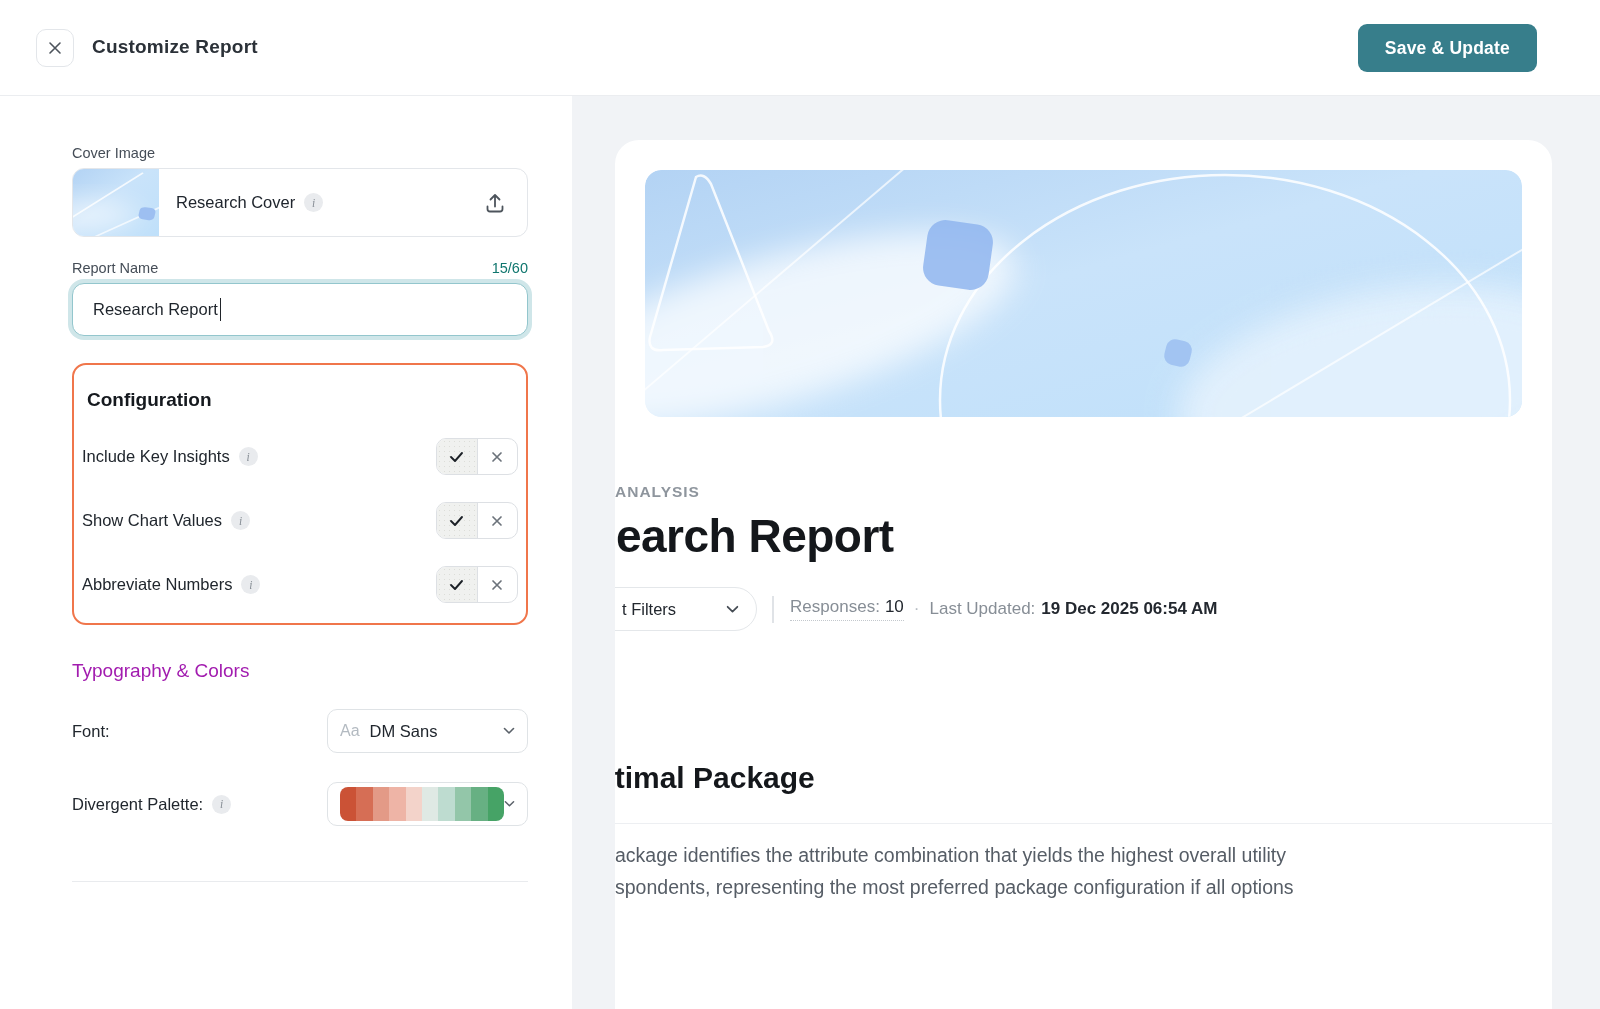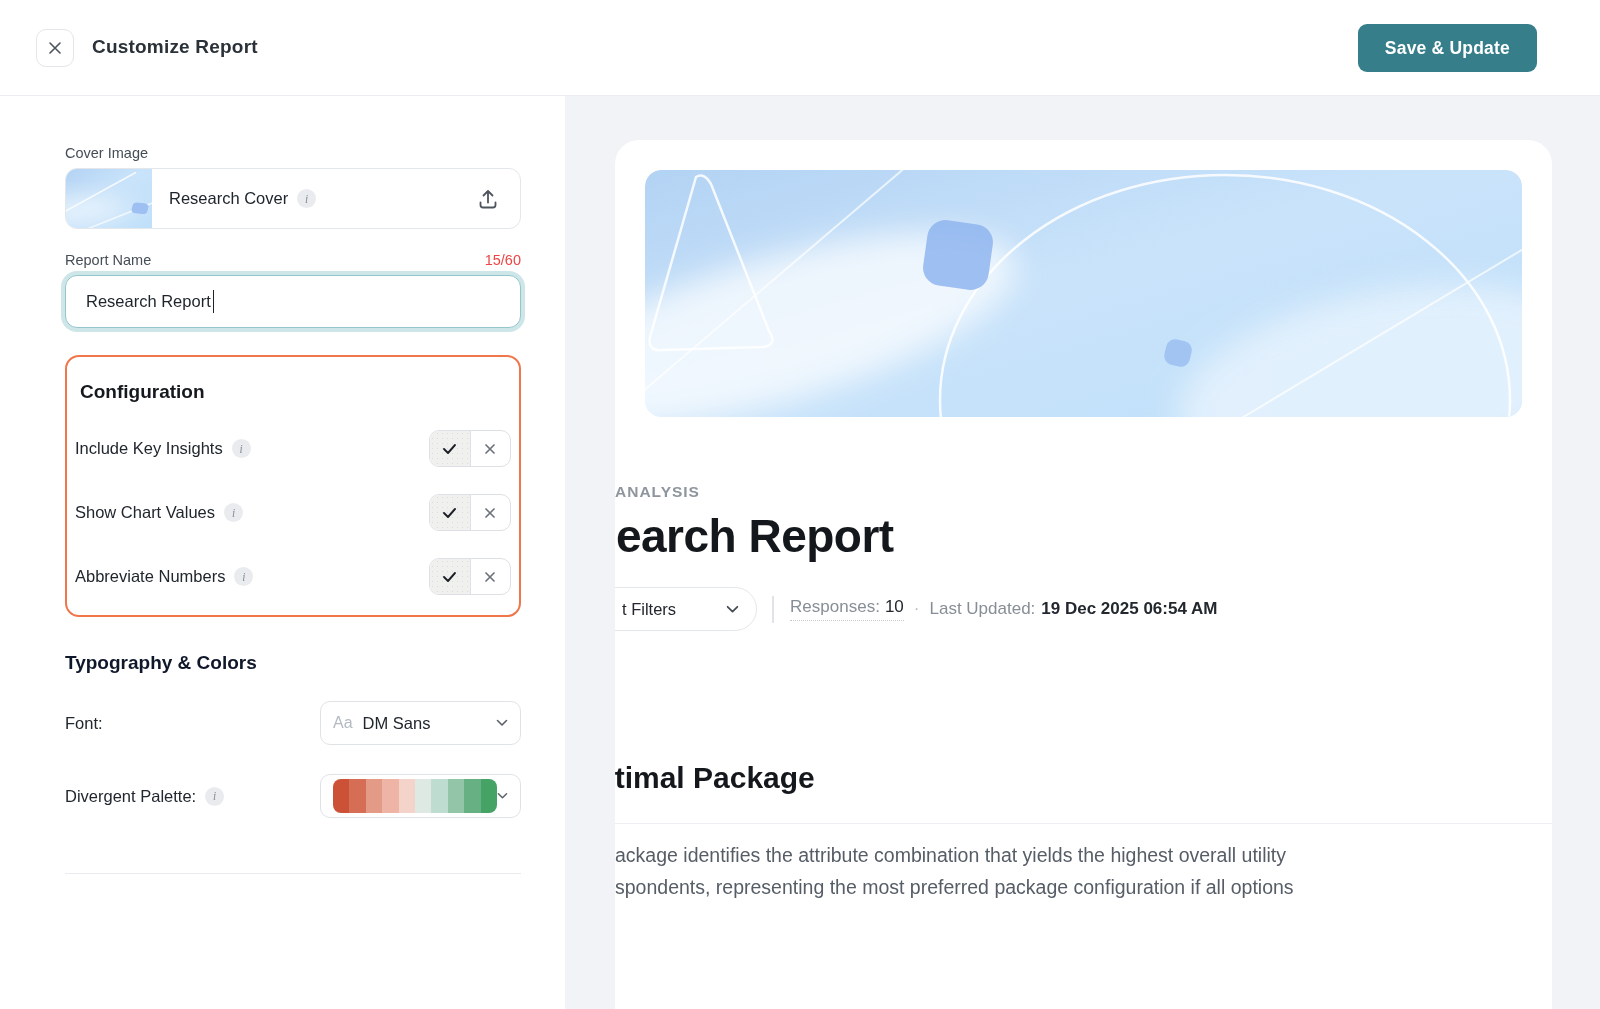--- a/index.html
+++ b/index.html
@@ -13,59 +13,59 @@
     background:#fff; border:1px solid #e3e6ea; border-radius:10px;
     display:flex; align-items:center; justify-content:center; cursor:pointer; }
   .topbar-title { position:absolute; left:92px; top:36px; font-size:19px;
     font-weight:700; color:#2b3138; letter-spacing:.2px; }
   .save-btn { position:absolute; right:63px; top:24px; height:48px; padding:0 27px;
     background:#377e8b; color:#fff; border:none; border-radius:9px;
     font-size:17.5px; font-weight:700; font-family:inherit; cursor:pointer;
     letter-spacing:.2px; }
 
   
-  .sidebar { position:absolute; left:5px; top:96px; width:560px; height:913px;
+  .sidebar { position:absolute; left:12px; top:96px; width:560px; height:913px;
     background:#fff; z-index:20; padding:0 44px 0 60px; }
   .field-label { font-size:14.5px; color:#454d57; }
   .row-between { display:flex; justify-content:space-between; align-items:center; }
 
-  .cover-card { margin-top:7px; height:61px; border:1px solid #e3e6ea;
+  .cover-card { margin-top:7px; height:69px; border:1px solid #e3e6ea;
     border-radius:12px; display:flex; align-items:center; overflow:hidden;
     background:#fff; }
   .cover-thumb { width:86px; height:100%; flex:0 0 86px; }
   .cover-name { margin-left:17px; font-size:16.5px; color:#20262e; }
   .info-badge { display:inline-flex; width:19px; height:19px; border-radius:50%;
     background:#e9ebee; color:#868d95; font-size:11.5px; align-items:center;
     justify-content:center; margin-left:9px; font-family:"Liberation Serif","DejaVu Serif",serif;
     font-style:italic; flex:0 0 19px; }
   .upload-btn { margin-left:auto; margin-right:20px; background:none; border:none;
     cursor:pointer; display:flex; }
 
   .name-row { margin-top:23px; }
-  .char-counter { font-size:14.5px; color:#ef4444; }
+  .char-counter { font-size:14.5px; color:#0f766e; }
   .fake-input { margin-top:7px; height:53px; border:1.5px solid #93c6cd;
     border-radius:12px; box-shadow:0 0 0 4px #cfe6e9; background:#fff;
     display:flex; align-items:center; padding:0 20px; font-size:16.5px;
     color:#1e242b; cursor:text; }
   .caret { width:1.5px; height:23px; background:#20242a; margin-left:2px; }
 
   .config-box { margin-top:27px; border:2px solid #f0764b; border-radius:14px;
     padding:24px 8px 20px 8px; }
   .config-title { font-size:19px; font-weight:700; color:#15191e; padding-left:5px; }
   .config-row { display:flex; align-items:center; margin-top:27px; min-height:37px; }
   .config-row:first-of-type { margin-top:34px; }
   .config-label { font-size:16.5px; color:#21272e; display:flex; align-items:center; }
   .toggle { margin-left:auto; width:82px; height:37px; border:1px solid #dde0e4;
     border-radius:10px; display:flex; overflow:hidden; background:#fff; cursor:pointer; }
   .toggle-seg { flex:1; display:flex; align-items:center; justify-content:center; }
   .toggle-seg.on { background:#f0f1ef;
     background-image:radial-gradient(#dcddd8 .7px, transparent .7px); background-size:5px 5px;
     border-right:1px solid #dde0e4; }
 
-  .section-title { margin-top:35px; font-size:19px; font-weight:700; color:#0f172a; }
+  .section-title { margin-top:35px; font-size:19px; font-weight:400; color:#a21caf; }
   .ctl-row { display:flex; align-items:center; margin-top:27px; }
   .ctl-label { font-size:16.5px; color:#21272e; display:flex; align-items:center; }
   .ctl { margin-left:auto; width:201px; height:44px; border:1px solid #dfe3e6;
     border-radius:10px; background:#fff; display:flex; align-items:center;
     padding:0 12px 0 12px; cursor:pointer; }
   .aa { color:#b3bac1; font-size:16px; margin-right:10px; }
   .font-name { font-size:16.5px; color:#21272e; }
   .ctl .chev { margin-left:auto; }
   .swatches { display:flex; height:34px; border-radius:8px; overflow:hidden; }
   .swatches span { width:18px; height:34px; }

